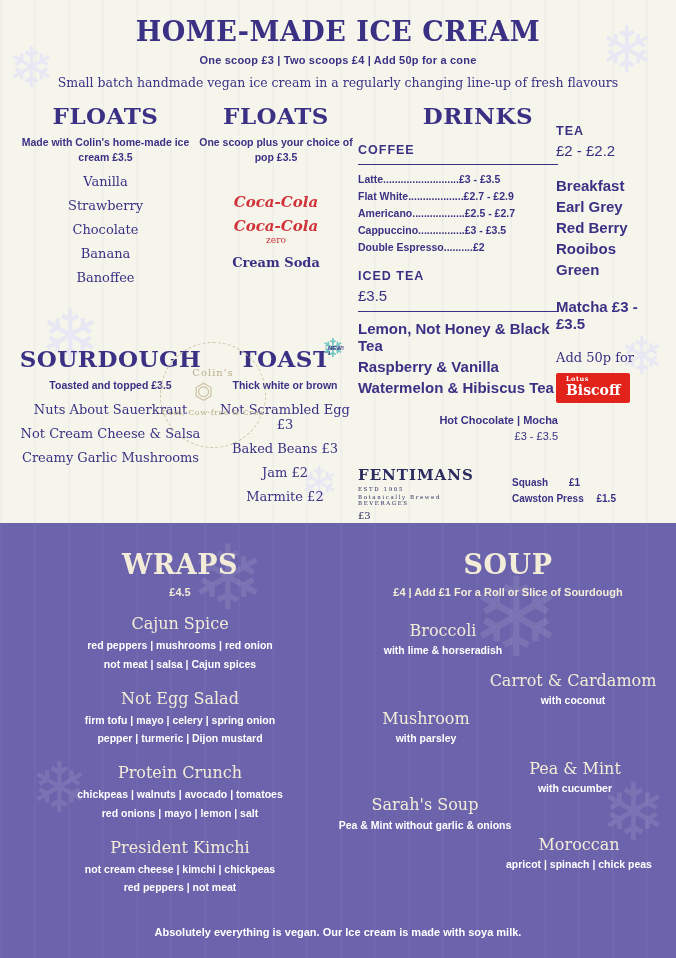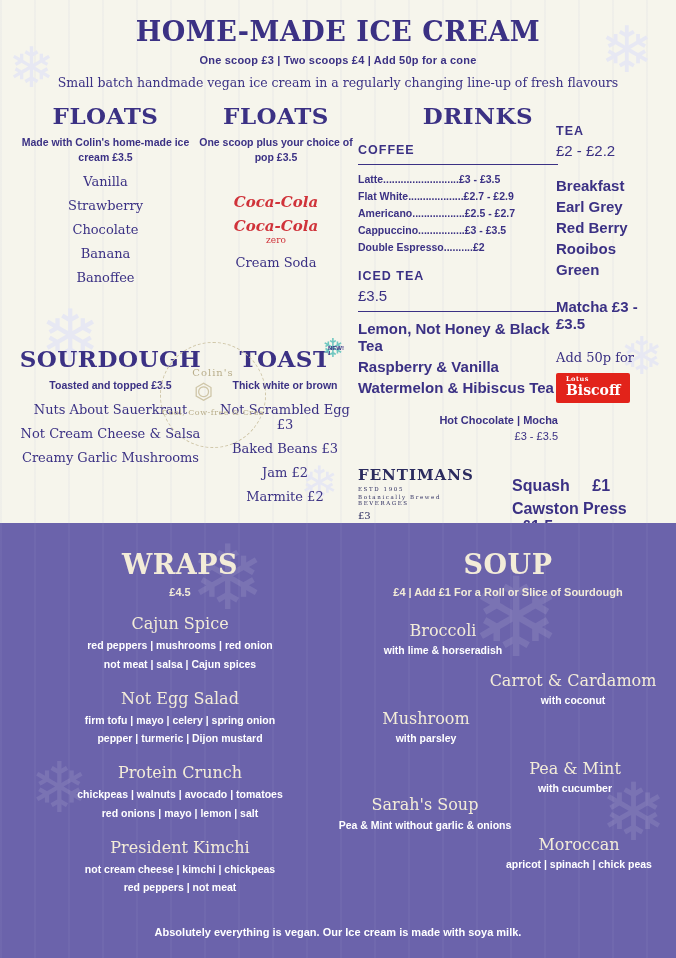--- a/index.html
+++ b/index.html
@@ -153,21 +153,21 @@
         </div>
 
         <div class="colB">
           <div class="sect-h">FLOATS</div>
           <div class="sect-sub">One scoop plus your choice of pop £3.5</div>
           <div class="coke" style="margin-top:28px;">Coca-Cola</div>
           <div class="coke" style="margin-top:6px;">
             <span>Coca-Cola</span>
             <small>zero</small>
           </div>
-          <div class="item" style="margin-top:10px;">Cream Soda</div>
+          <div class="item" style="margin-top:10px;font-weight:bold;">Cream Soda</div>
         </div>
 
         <div class="colC">
           <div class="sect-h" style="text-align:center; margin-left:40px;">DRINKS</div>
 
           <div style="margin-top:14px;">
             <div class="coffee-h">COFFEE</div>
             <hr class="hr-blue">
             <div class="dotline">Latte..........................£3 - £3.5</div>
             <div class="dotline">Flat White...................£2.7 - £2.9</div>
@@ -210,21 +210,21 @@
           <div class="small-item" style="margin-top:20px;">Matcha £3 - £3.5</div>
           <div style="margin-top:18px; color:#3b3184; font-family:'DejaVu Serif',serif; font-size:13px;">Add 50p for</div>
           <div style="margin-top:8px;">
             <span class="badge-biscoff">
               <em>Lotus</em>
               <span>Biscoff</span>
             </span>
           </div>
         </div>
 
-        <div style="position:absolute; left:512px; top:375px; width:160px; color:#3b3184; font-size:16px; font-weight:bold;">
+        <div style="position:absolute; left:512px; top:375px; width:160px; color:#3b3184; font-size:10px; font-weight:bold;">
           <div style="margin-bottom:5px;">
             <span>Squash</span>
             <span style="margin-left:18px;">£1</span>
           </div>
           <div>
             <span>Cawston Press</span>
             <span style="margin-left:10px;">£1.5</span>
           </div>
         </div>
 

